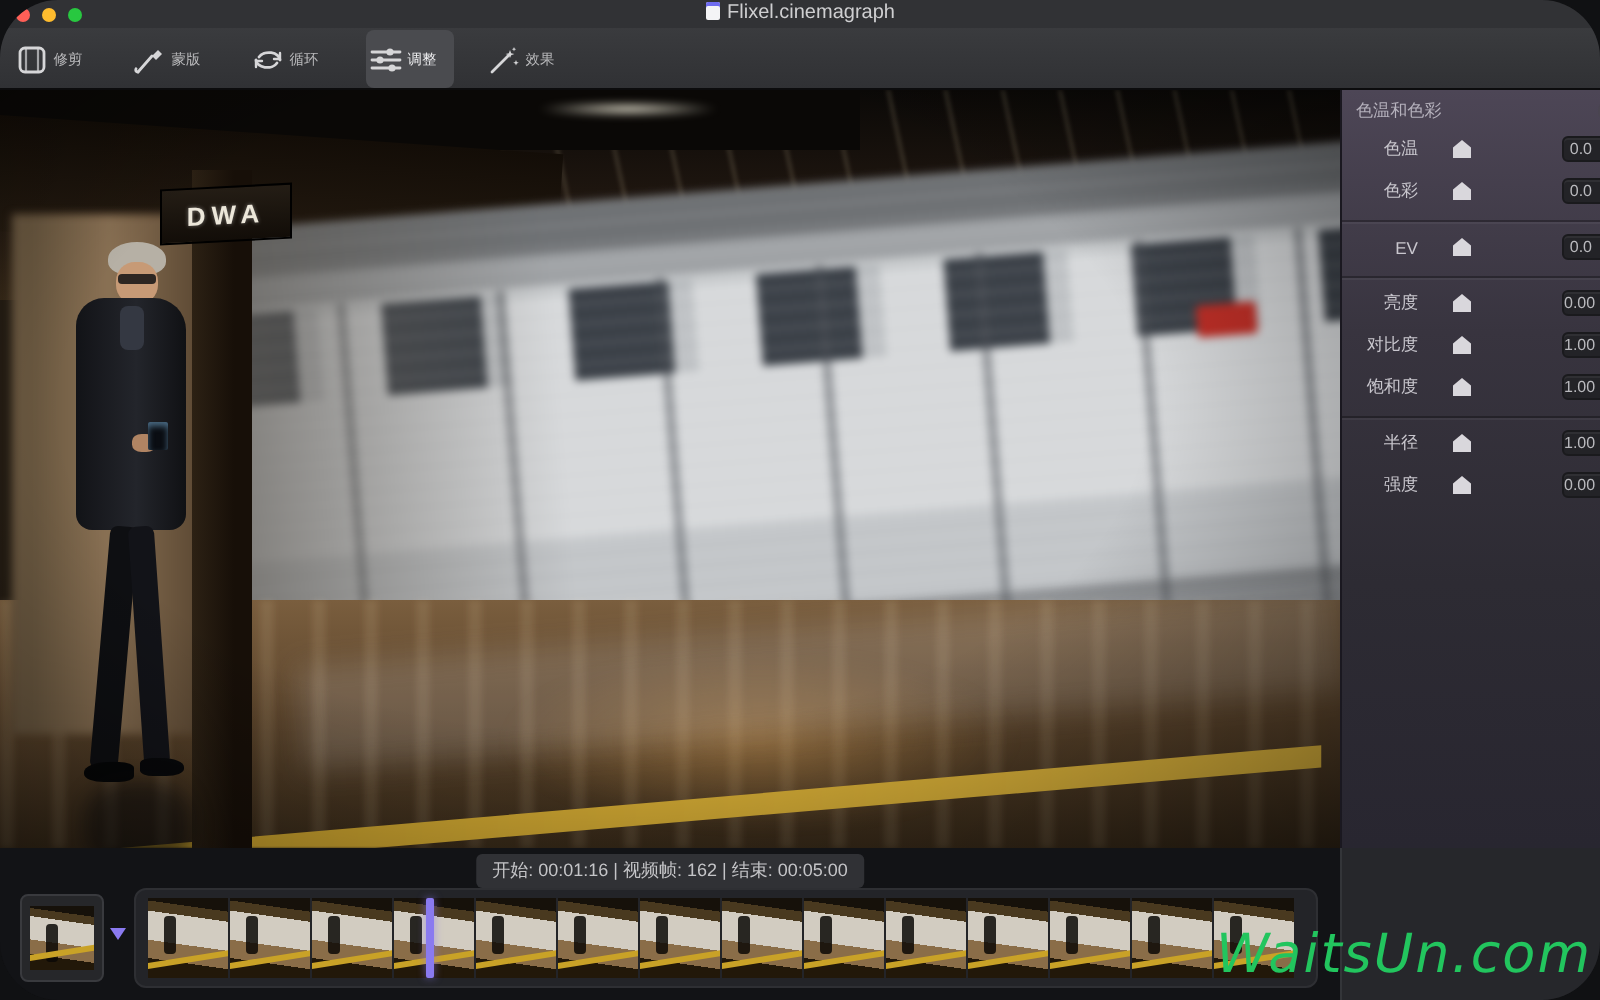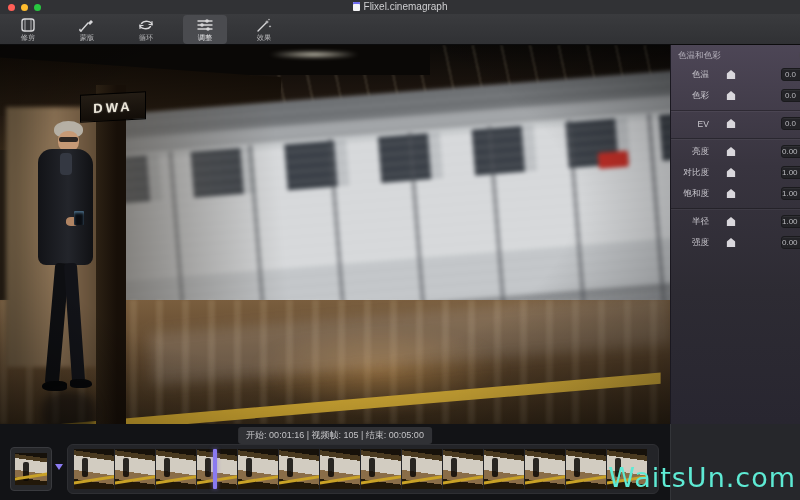--- a/index.html
+++ b/index.html
@@ -1,30 +1,30 @@
 <!DOCTYPE html>
 <html><head>
 <meta charset="utf-8">
 <style>
   html,body{margin:0;padding:0;background:#101113;}
   *{box-sizing:border-box;font-family:"Liberation Sans",sans-serif;}
-  #app{position:relative;width:800px;height:500px;overflow:hidden;background:#131416;user-select:none;}
+  #app{position:relative;width:800px;height:500px;overflow:hidden;background:#131416;user-select:none;border-radius:29px;}
 
   
   #titlebar{position:absolute;left:0;top:0;width:800px;height:14px;background:#313235;display:flex;align-items:center;}
   .lights{position:absolute;left:8px;top:4px;display:flex;gap:6px;}
   .light{width:7px;height:7px;border-radius:50%;}
   .light.red{background:#ff5f57;}.light.yellow{background:#febc2e;}.light.green{background:#28c840;}
   #title{position:absolute;left:0;right:0;text-align:center;font-size:10px;color:#cfcfd1;line-height:14px;}
   #doc-icon{display:inline-block;width:7px;height:9px;background:#f4f4f6;border-radius:1px;position:relative;top:1px;margin-right:4px;box-shadow:inset 0 2px 0 #6f6cf0;}
 
   
   #toolbar{position:absolute;left:0;top:14px;width:800px;height:31px;background:linear-gradient(180deg,#3a3b3e,#303134);border-bottom:1px solid #0c0c0d;}
   #tools{position:absolute;left:6px;top:1px;display:flex;gap:15px;}
-  .tool{width:44px;height:29px;display:flex;flex-direction:column;align-items:center;justify-content:flex-start;border-radius:4px;padding-top:1px;}
+  .tool{width:44px;height:29px;display:flex;align-items:center;justify-content:flex-start;border-radius:4px;padding-top:1px;}
   .tool.selected{background:#4a4b4f;}
   .tool-icon{height:17px;display:flex;align-items:center;}
   .tool-icon svg{display:block;}
   .tool-label{font-size:8px;color:#b9b9bb;line-height:10px;transform:scale(.9);}
   .tool.selected .tool-label{color:#ececee;}
   #actions{position:absolute;right:2px;top:1px;display:flex;gap:4px;}
   .action{width:38px;height:29px;display:flex;flex-direction:column;align-items:center;padding-top:1px;}
   .action-btn{width:22px;height:15px;background:linear-gradient(180deg,#57585c,#444548);border:1px solid #1f2022;border-radius:3px;display:flex;align-items:center;justify-content:center;}
 
   
@@ -91,21 +91,21 @@
   #info-pill{position:absolute;left:335px;top:427px;transform:translateX(-50%);background:#303135;border-radius:3px;padding:2px 8px;font-size:9px;color:#c4c4c7;white-space:nowrap;}
   #preview-box{position:absolute;left:10px;top:447px;width:42px;height:44px;background:#26272a;border:1px solid #393a3e;border-radius:4px;display:flex;align-items:center;justify-content:center;}
   #preview-chevron{position:absolute;left:55px;top:464px;width:0;height:0;border-left:4px solid transparent;border-right:4px solid transparent;border-top:6px solid #8a7af0;}
   #filmstrip{position:absolute;left:67px;top:444px;width:592px;height:50px;background:#232428;border:1px solid #2e2f33;border-radius:6px;display:flex;align-items:center;gap:1px;padding:0 6px;overflow:hidden;}
   .thumb{position:relative;width:40px;height:40px;flex:0 0 40px;overflow:hidden;
     background:linear-gradient(188deg,#16110a 0 15%,#49391f 15% 26%,#d2ccc1 26% 58%,#8a6d48 58% 78%,#221809 78% 100%);}
   .thumb::before{content:"";position:absolute;left:8px;top:9px;width:6px;height:19px;background:rgba(10,8,6,.85);border-radius:2px;}
   .thumb::after{content:"";position:absolute;left:-6px;bottom:8px;width:56px;height:3px;background:#c9a227;transform:rotate(-9deg);}
   .thumb.small{width:32px;height:32px;flex:0 0 32px;}
   #playhead{position:absolute;top:5px;width:4px;height:40px;background:#8a7af0;border-radius:1px;box-shadow:0 0 4px rgba(138,122,240,.6);}
-  #watermark{position:absolute;right:4px;top:462px;font-size:27px;color:#5eead4;font-family:"DejaVu Sans",sans-serif;letter-spacing:1px;}
+  #watermark{position:absolute;right:4px;top:462px;font-size:27px;font-style:italic;color:#22c55e;font-family:"DejaVu Sans",sans-serif;letter-spacing:1px;}
 </style>
 </head>
 <body>
 
 <div id="app">
 
   <div id="titlebar">
     <div class="lights">
       <span class="light red"></span>
       <span class="light yellow"></span>
@@ -297,21 +297,21 @@
       <div class="shandle" style="left: 50%;"></div>
     </div>
     <div class="valuebox">0.00</div>
   </div>
         </div>
   </div>
     </div>
 
   <div id="bottombar"></div>
   <div id="bottom-right"></div>
-  <div id="info-pill">开始: 00:01:16 | 视频帧: 105 | 结束: 00:05:00</div>
+  <div id="info-pill">开始: 00:01:16 | 视频帧: 162 | 结束: 00:05:00</div>
   <div id="preview-box">
       <div class="thumb small"></div>
     </div>
   <div id="preview-chevron"></div>
   <div id="filmstrip">
       <div class="thumb"></div>
       <div class="thumb"></div>
       <div class="thumb"></div>
       <div class="thumb"></div>
       <div class="thumb"></div>

